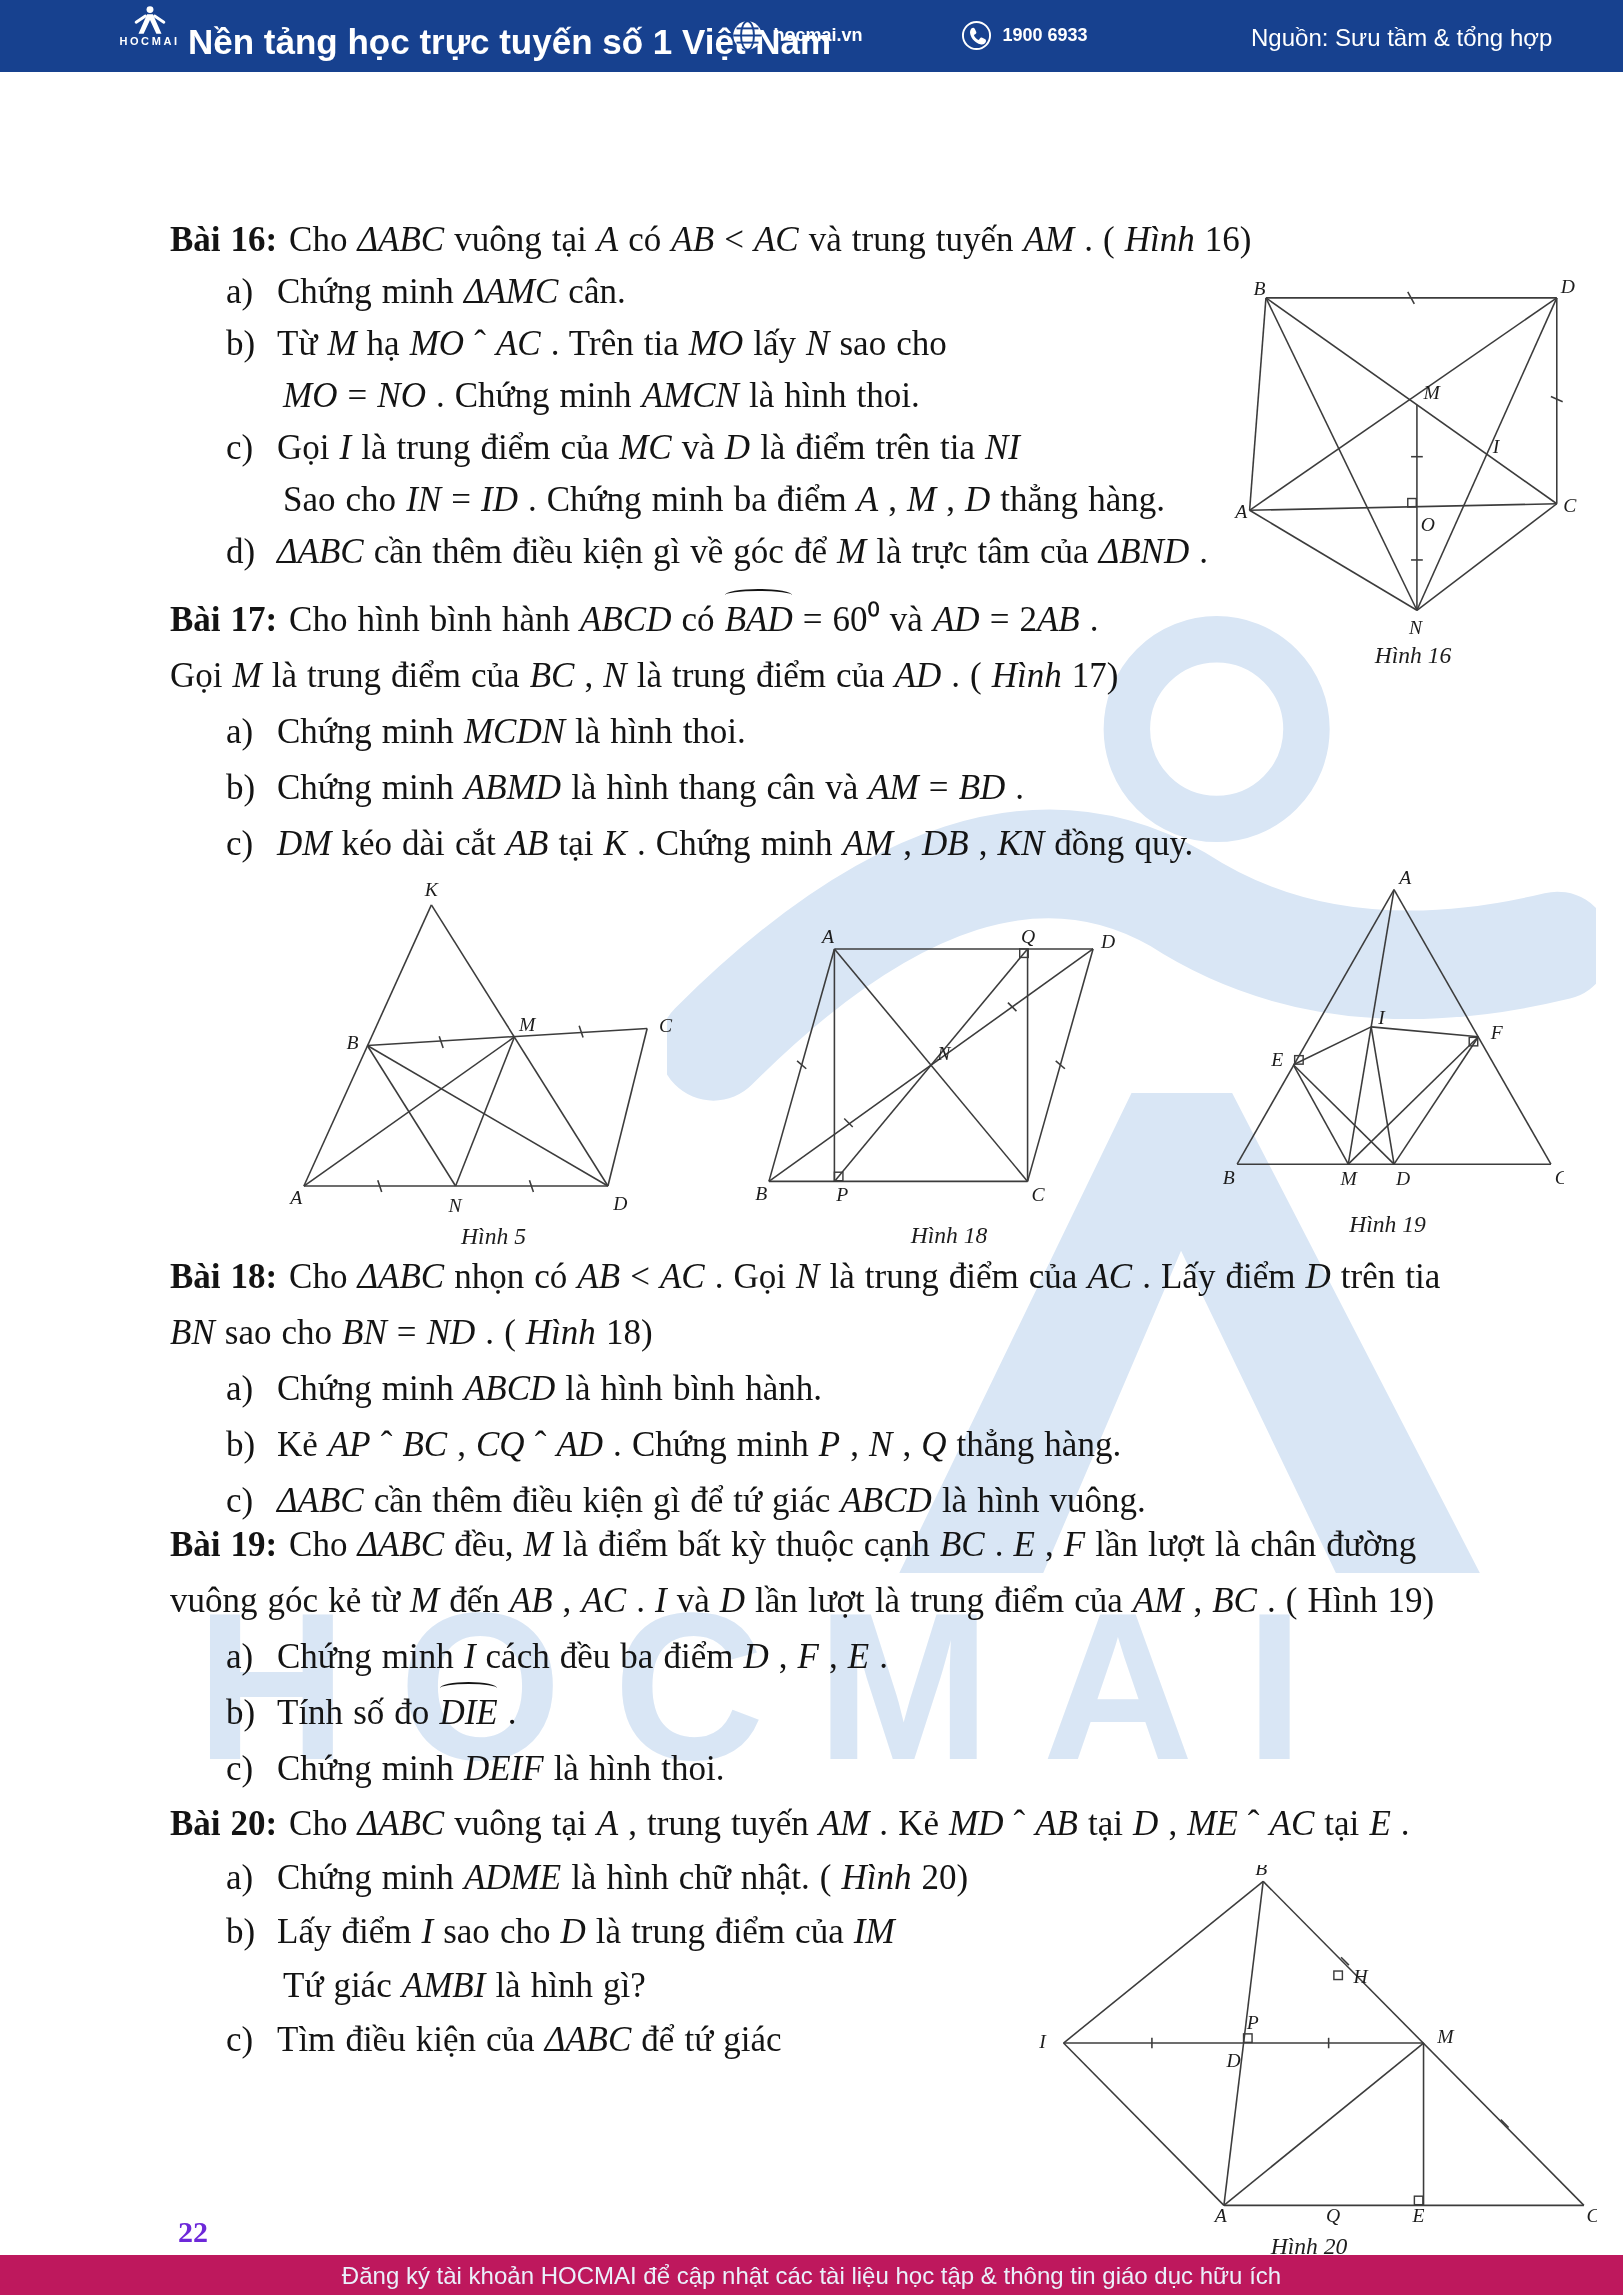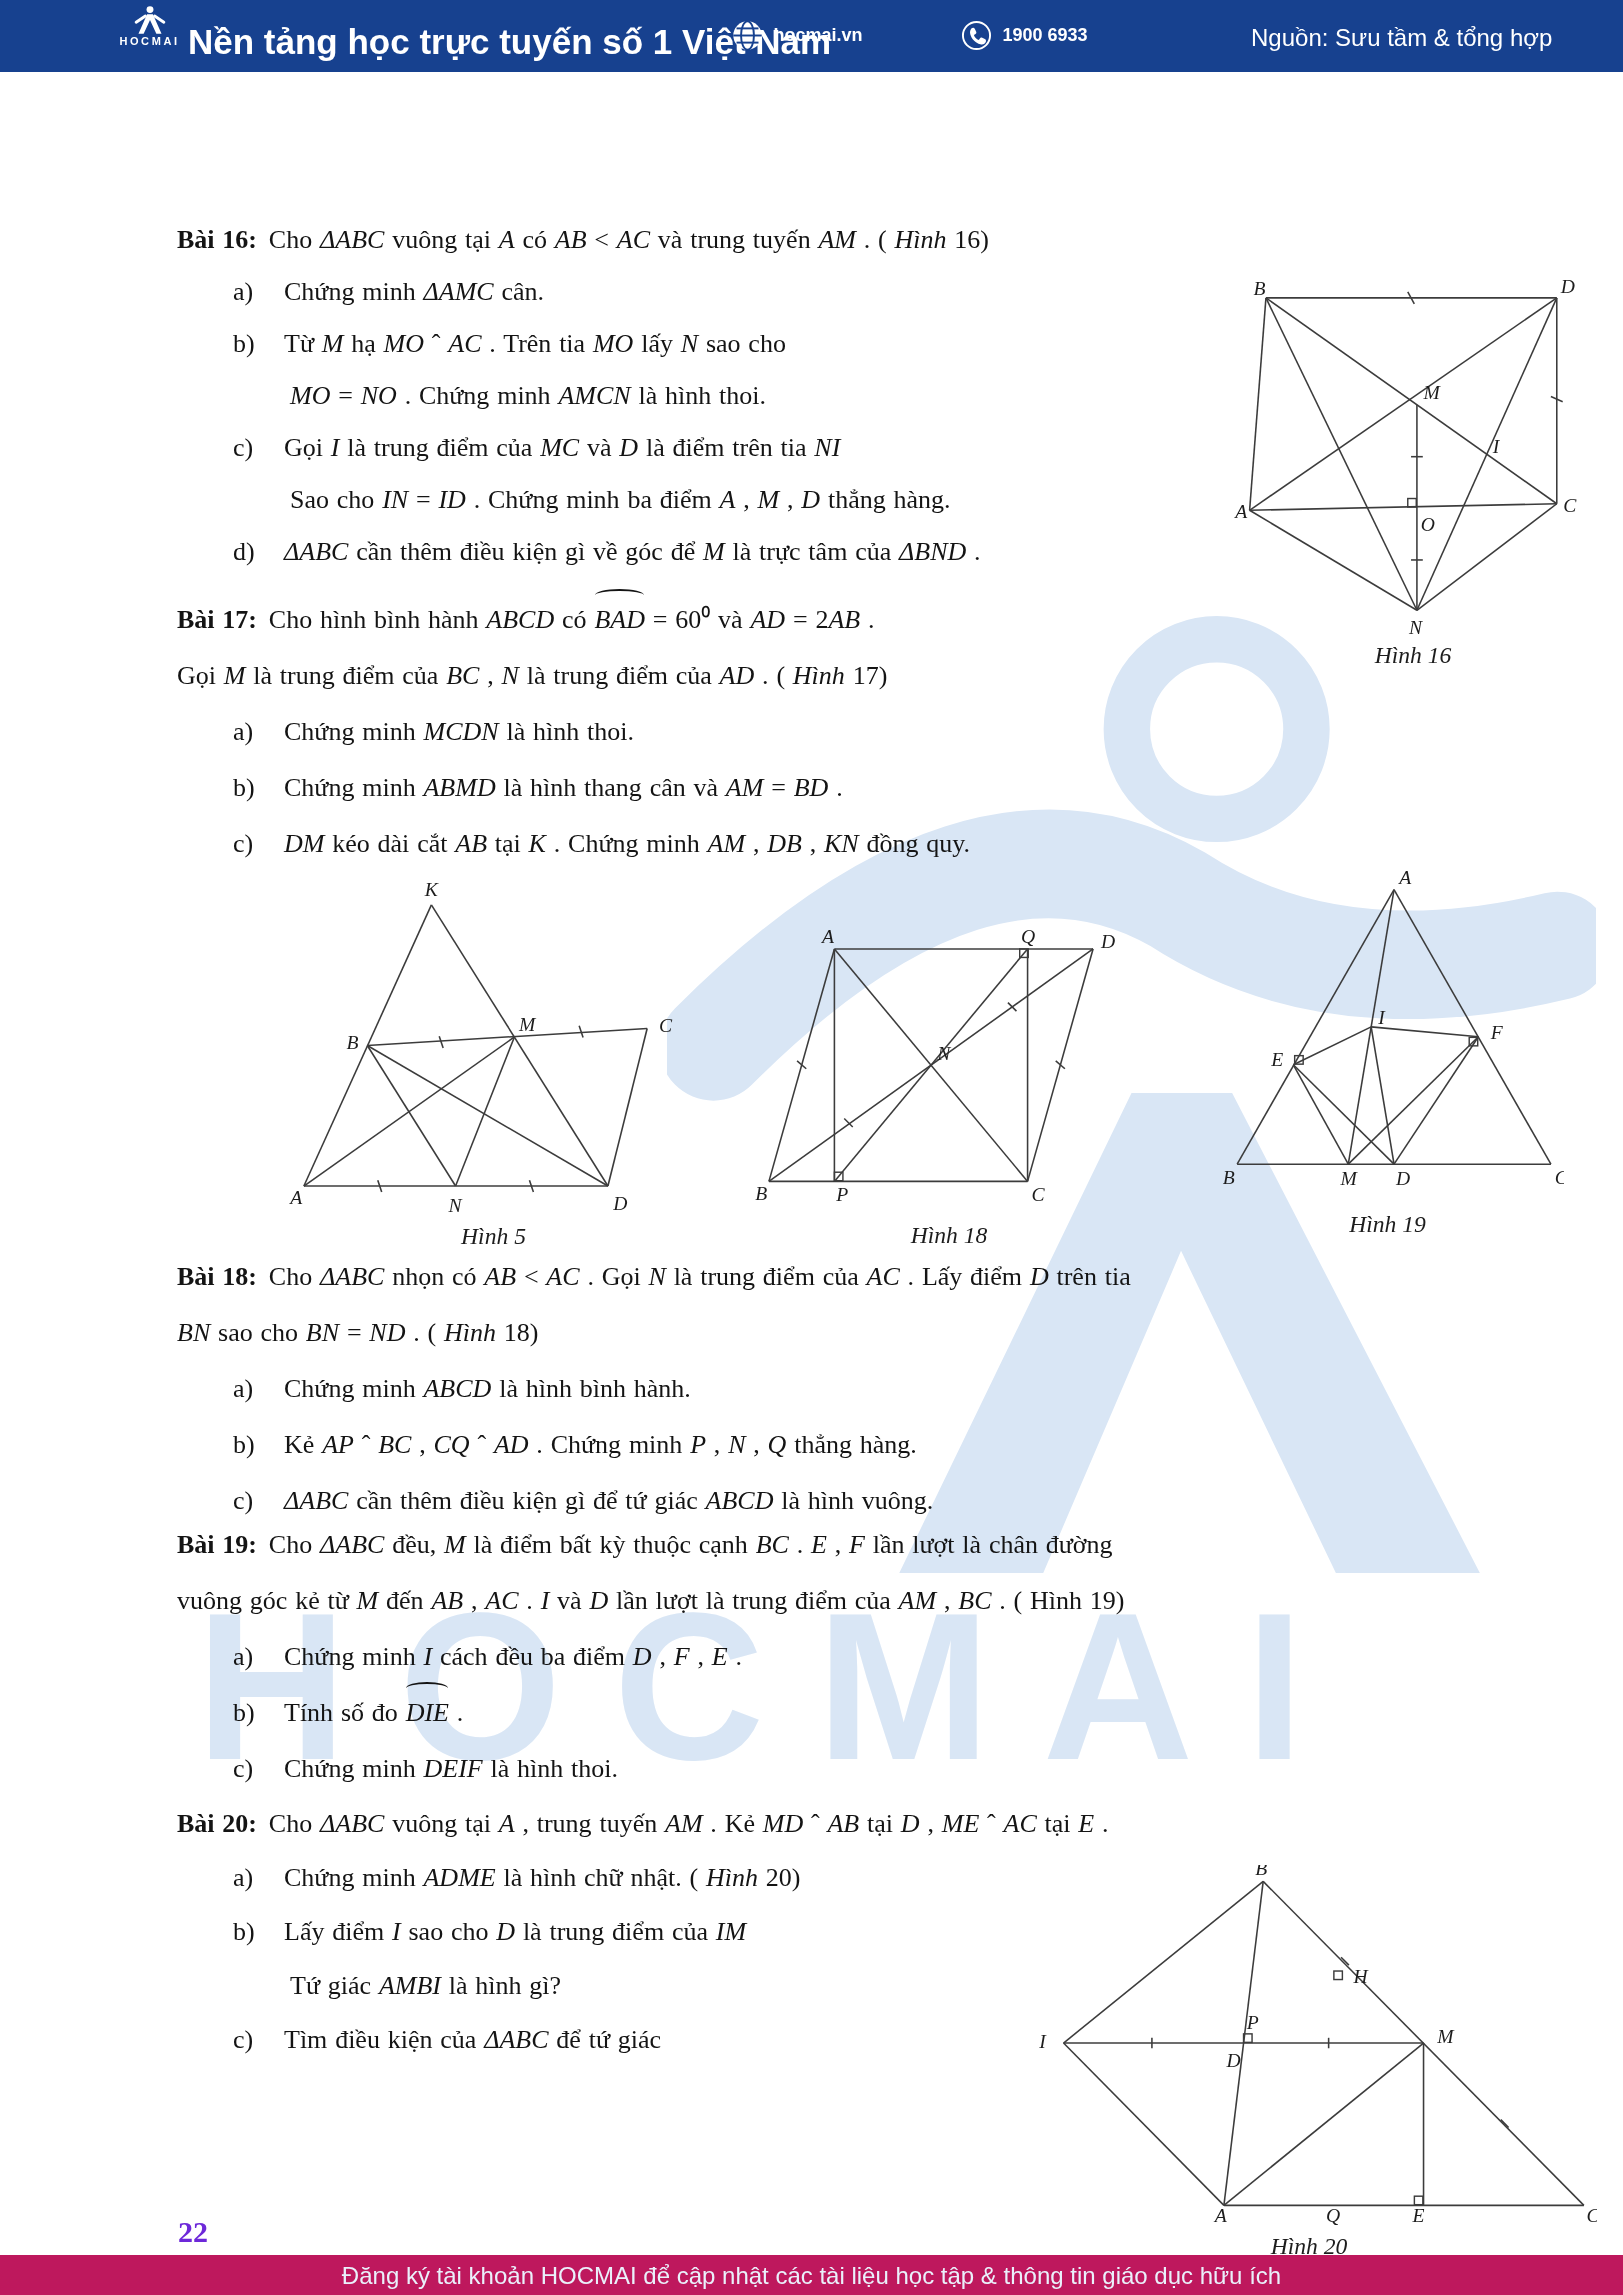--- a/index.html
+++ b/index.html
@@ -28,21 +28,21 @@
 
 .watermark{position:absolute;inset:0;z-index:0;pointer-events:none}
 .wm-person{position:absolute;left:667px;top:582px;width:929px}
 .wm-person circle{fill:none;stroke:#D9E6F5;stroke-width:30px}
 .wm-stroke{fill:none;stroke:#D9E6F5;stroke-width:70px;stroke-linecap:round}
 .wm-fill{fill:#D9E6F5}
 .wm-text{position:absolute;left:196px;top:1567px;font-family:"Liberation Sans",sans-serif;font-weight:700;
   font-size:209px;letter-spacing:52px;color:#D9E6F5;white-space:nowrap}
 
 
-.problem{position:absolute;left:177px;font-size:26px;white-space:nowrap;z-index:2;word-spacing:1.3px}
+.problem{position:absolute;left:170px;font-size:35px;white-space:nowrap;z-index:2;word-spacing:1.3px}
 .problem .line{line-height:var(--lh)}
 .plabel{font-weight:700;padding-right:11.8px}
 .li{padding-left:56px}
 .ls{padding-left:113px}
 .pkey{display:inline-block;width:51px}
 .arc{position:relative;display:inline-block}
 .arc::before{content:"";position:absolute;left:0.7px;right:0.7px;top:-2.6px;height:10.5px;
   border-top:2px solid #141414;border-radius:50%}
 
 

